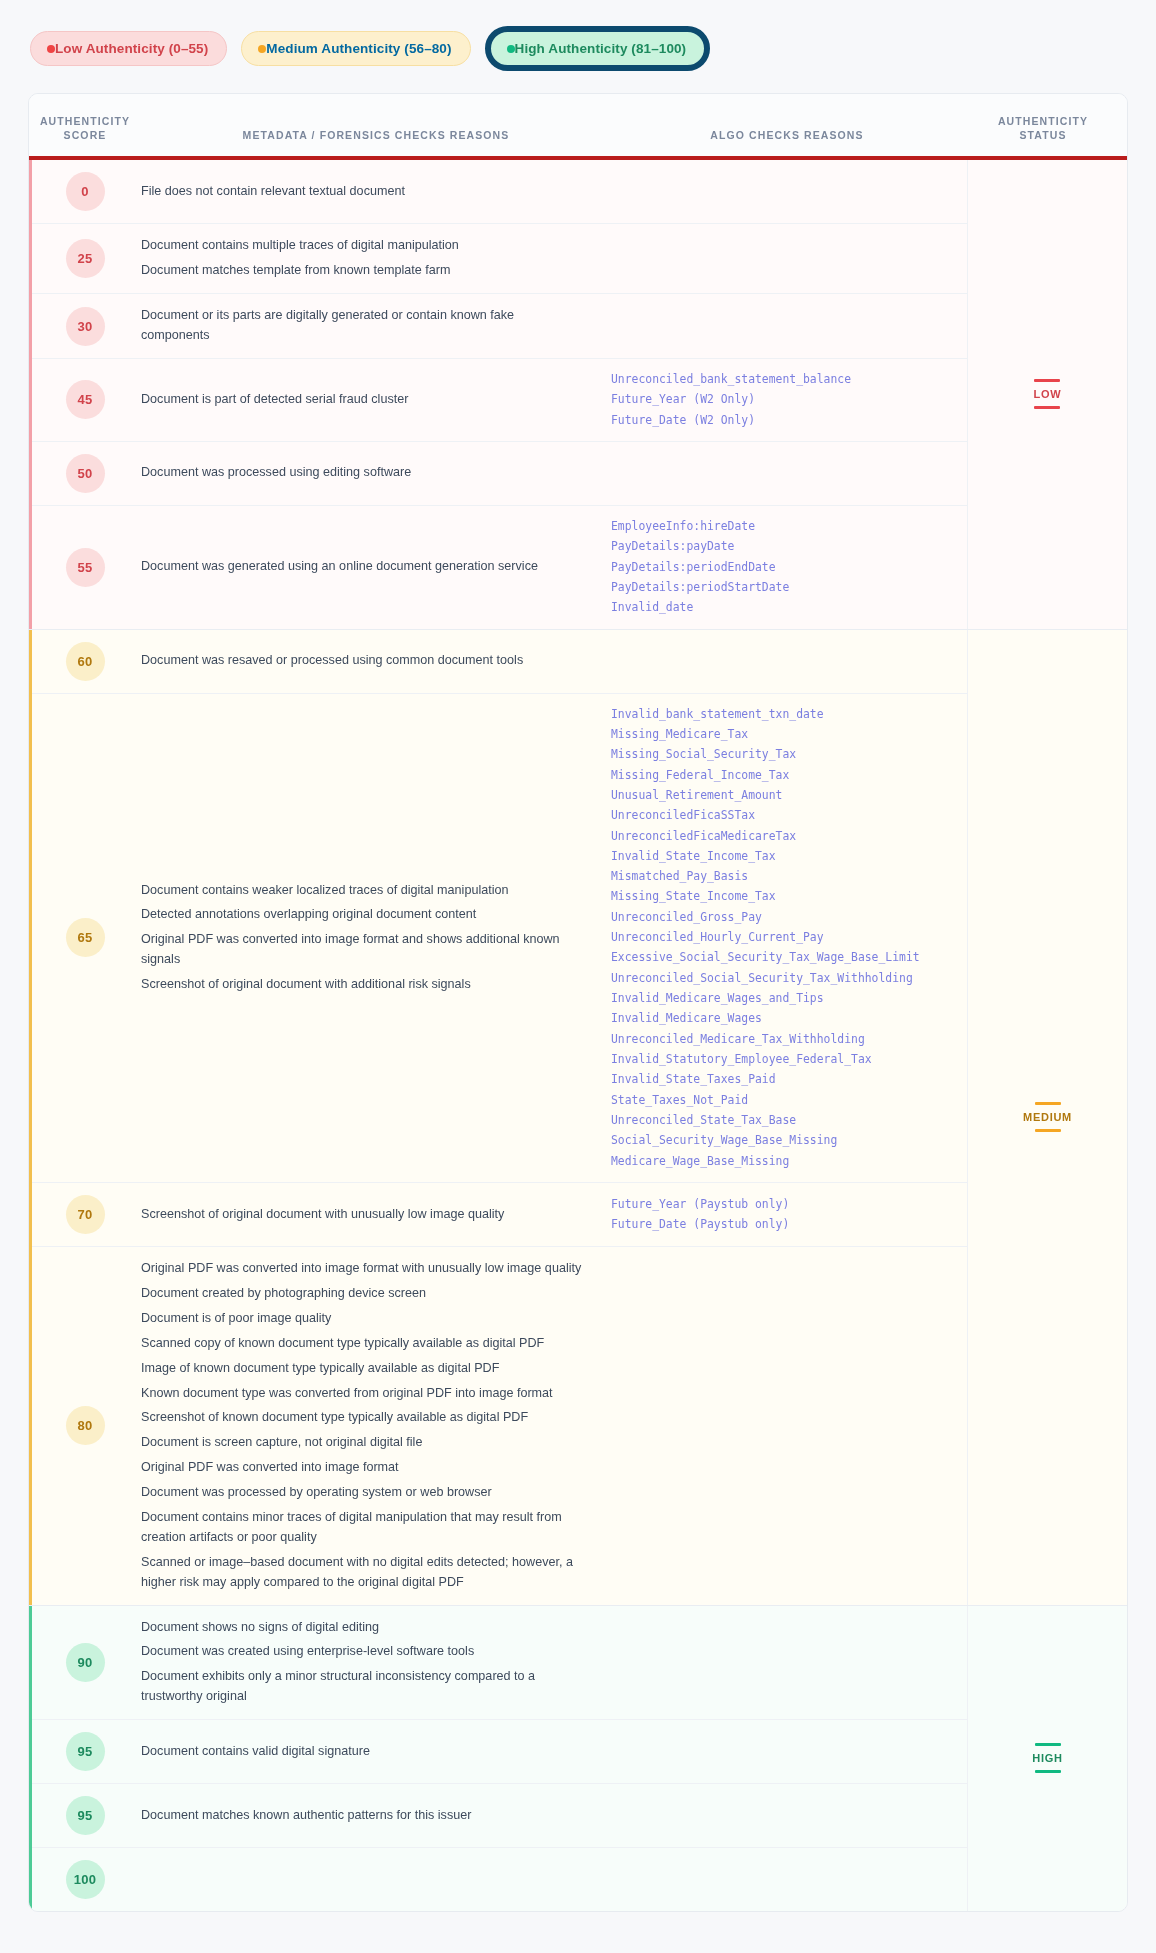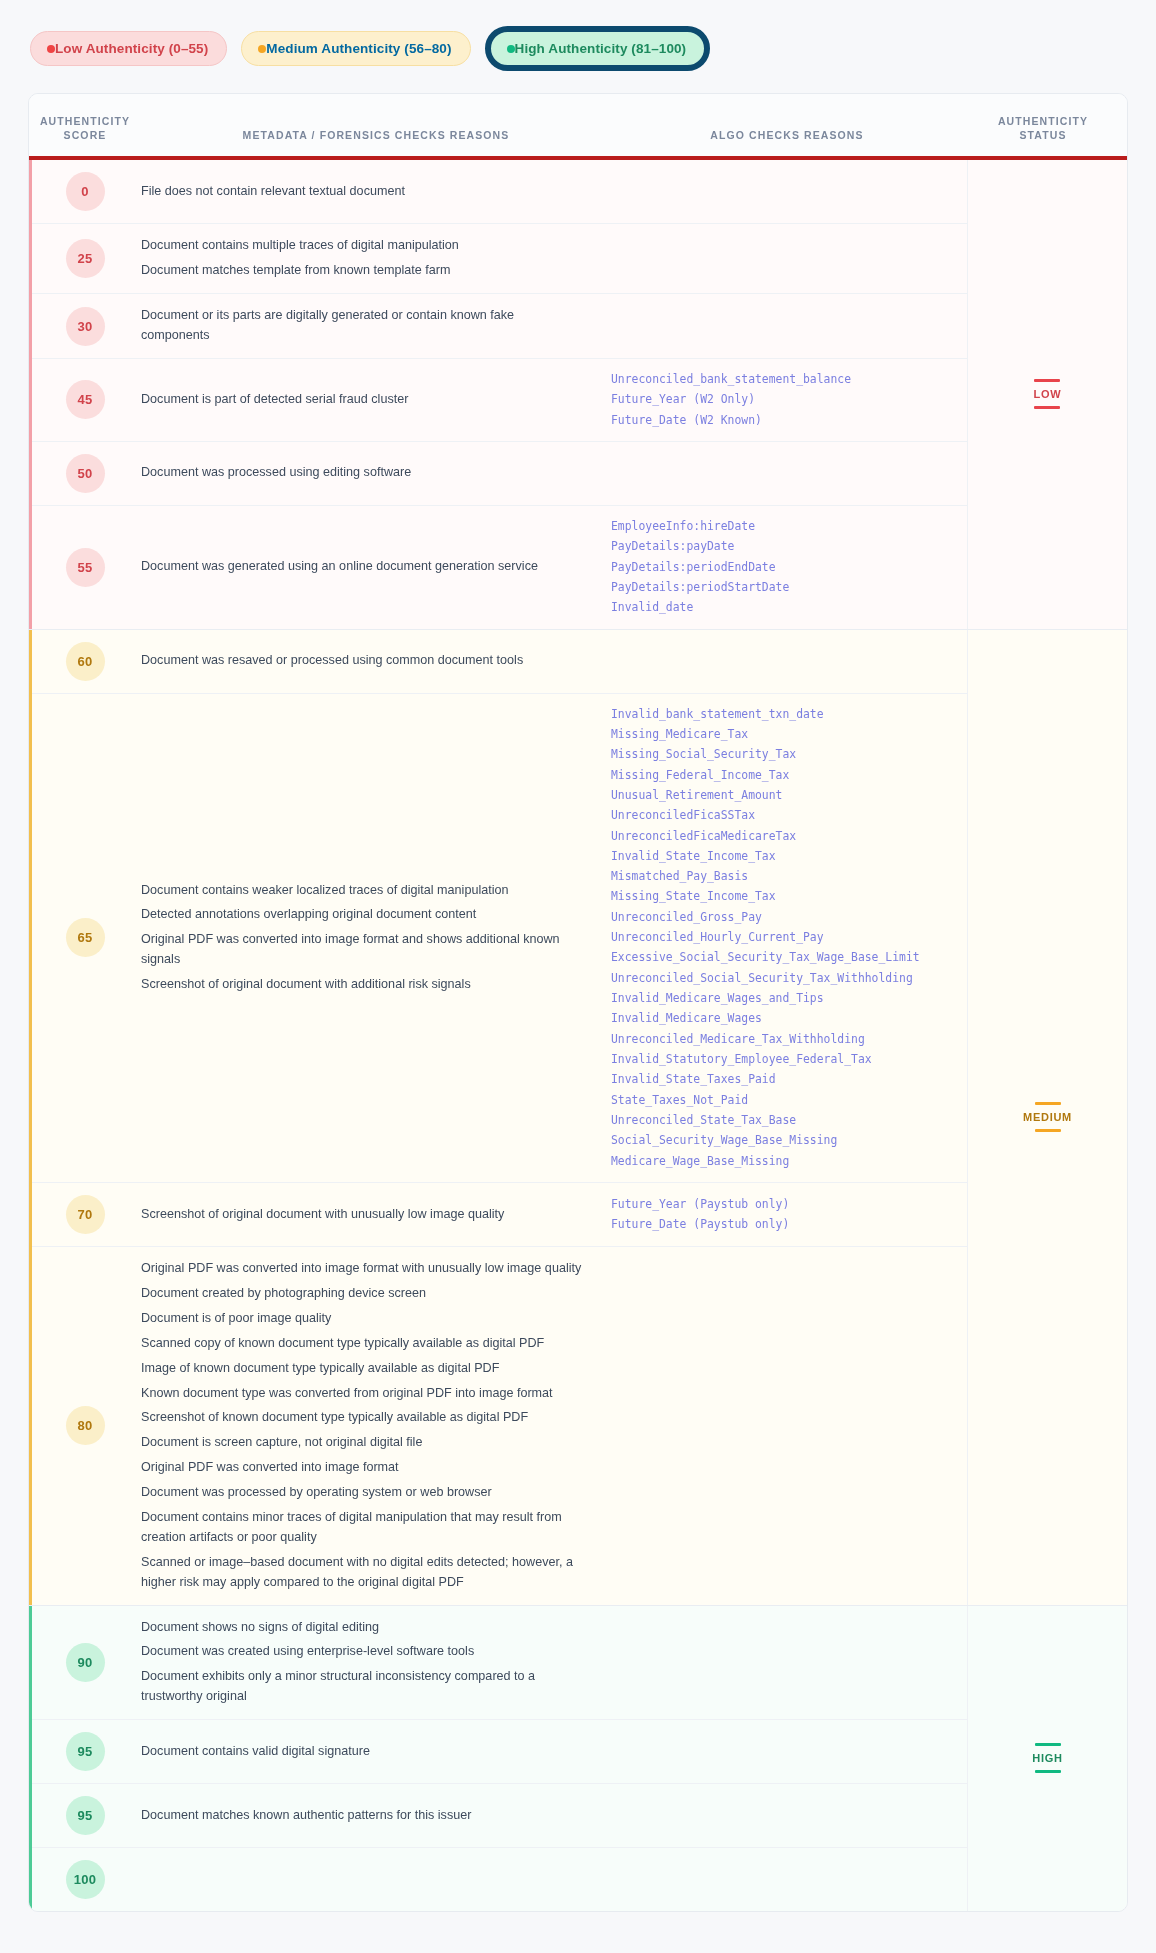--- a/index.html
+++ b/index.html
@@ -229,21 +229,21 @@
             <div class="row">
               <div class="score-cell">
                 <div class="bubble low">45</div>
               </div>
               <div class="meta-cell">
                 <div class="meta-line">Document is part of detected serial fraud cluster</div>
               </div>
               <div class="algo-cell">
                 <div class="algo-line">Unreconciled_bank_statement_balance</div>
                 <div class="algo-line">Future_Year (W2 Only)</div>
-                <div class="algo-line">Future_Date (W2 Known)</div>
+                <div class="algo-line">Future_Date (W2 Only)</div>
               </div>
             </div>
             <div class="row">
               <div class="score-cell">
                 <div class="bubble low">50</div>
               </div>
               <div class="meta-cell">
                 <div class="meta-line">Document was processed using editing software</div>
               </div>
               <div class="algo-cell"></div>

